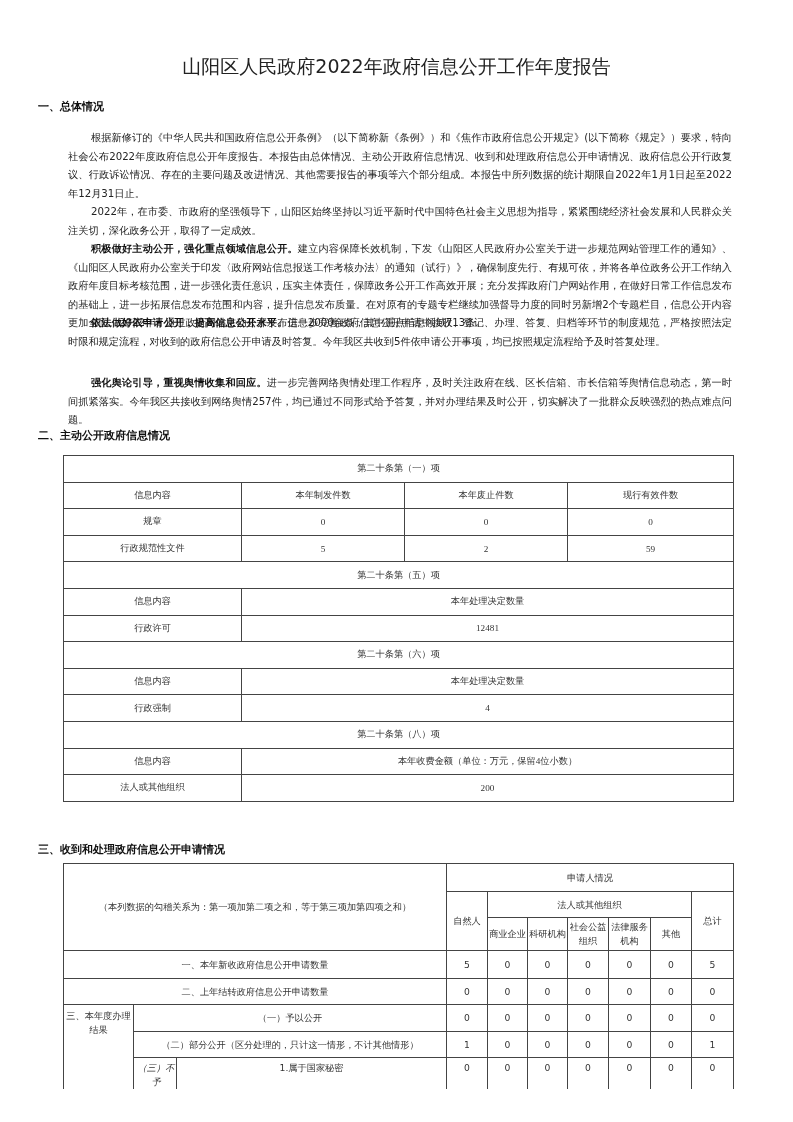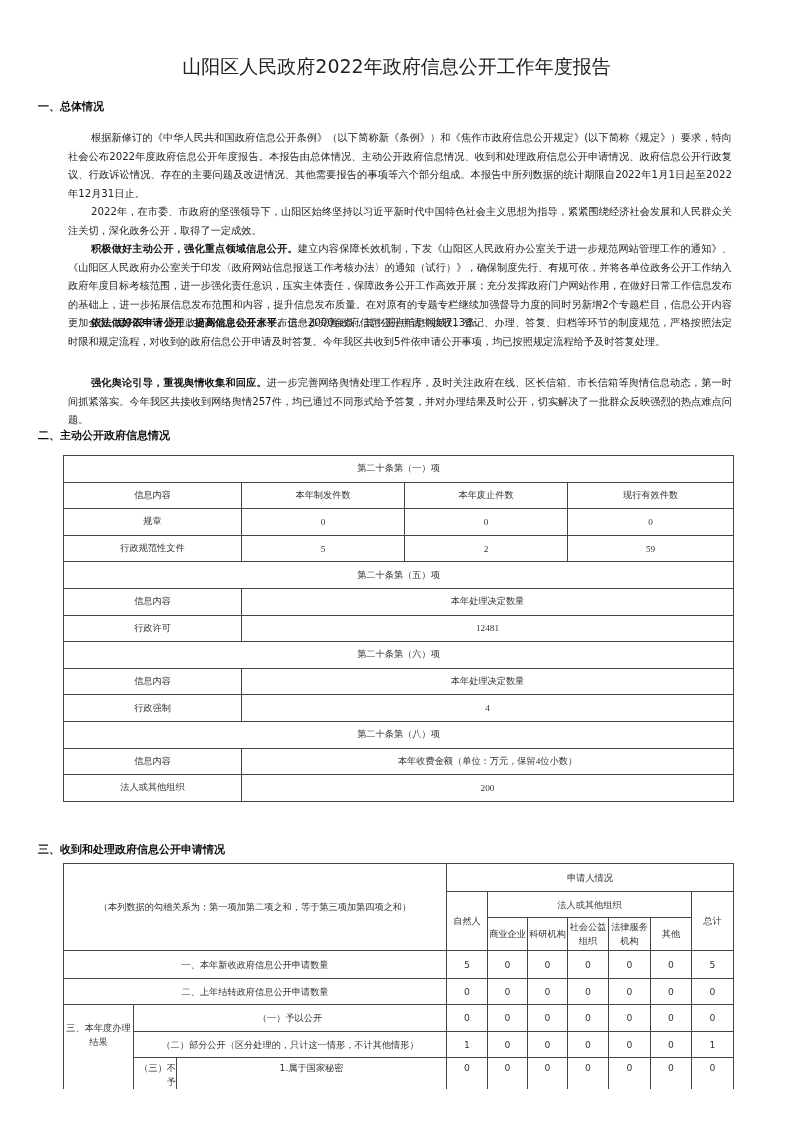--- a/index.html
+++ b/index.html
@@ -26,21 +26,21 @@
     font-size: 9.2px; color: #333;
   }
   td {
     border: 1px solid #444; text-align: center; vertical-align: middle;
     padding: 0; overflow: hidden;
   }
   #t2 { left: 63px; top: 455px; width: 670px; }
   #t2 td { height: 25.6px; font-family: Liberation Serif, serif; }
   #t3 { left: 63px; top: 863px; width: 670px; }
   #t3 td { font-size: 9.2px; line-height: 14px; }
-  .tl { text-align: right; }
+  .tl { text-align: center; font-style: italic; }
   .open-bottom { border-bottom: none; }
 </style>
 </head>
 <body>
 
 <div class="title">山阳区人民政府2022年政府信息公开工作年度报告</div>
 
 <div class="h2" style="top:99px;">一、总体情况</div>
 
 <p class="para" style="top:129px;"><b></b><span>根据新修订的《中华人民共和国政府信息公开条例》（以下简称新《条例》）和《焦作市政府信息公开规定》(以下简称《规定》）要求，特向社会公布2022年度政府信息公开年度报告。本报告由总体情况、主动公开政府信息情况、收到和处理政府信息公开申请情况、政府信息公开行政复议、行政诉讼情况、存在的主要问题及改进情况、其他需要报告的事项等六个部分组成。本报告中所列数据的统计期限自2022年1月1日起至2022年12月31日止。</span></p>
@@ -166,21 +166,21 @@
     <td colspan="3">二、上年结转政府信息公开申请数量</td>
     <td>0</td>
     <td>0</td>
     <td>0</td>
     <td>0</td>
     <td>0</td>
     <td>0</td>
     <td>0</td>
   </tr>
   <tr style="height:27px;">
-    <td rowspan="3" class="open-bottom" style="vertical-align:top; padding-top:16px;margin-top:40px;">三、本年度办理结果</td>
+    <td rowspan="3" class="open-bottom" style="vertical-align:top; padding-top:4px;margin-top:40px;">三、本年度办理结果</td>
     <td colspan="2">（一）予以公开</td>
     <td>0</td>
     <td>0</td>
     <td>0</td>
     <td>0</td>
     <td>0</td>
     <td>0</td>
     <td>0</td>
   </tr>
   <tr style="height:26px;">

